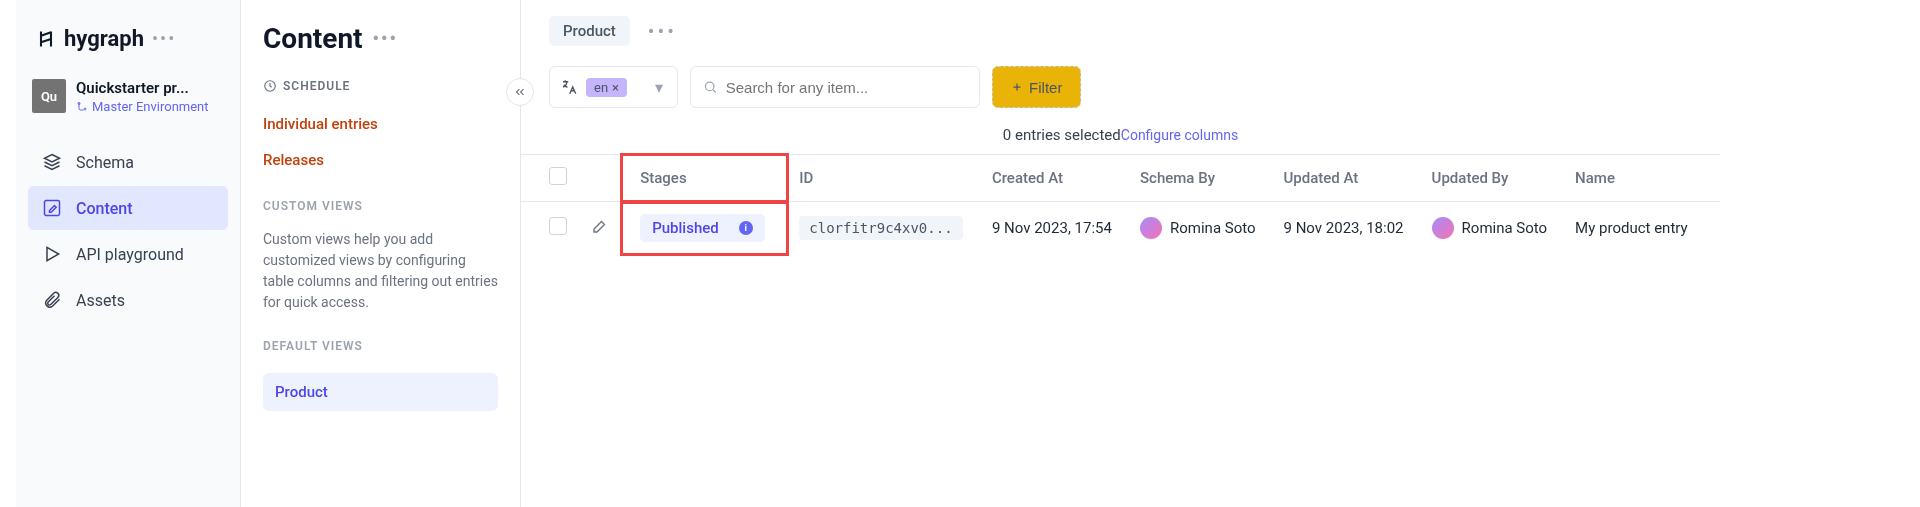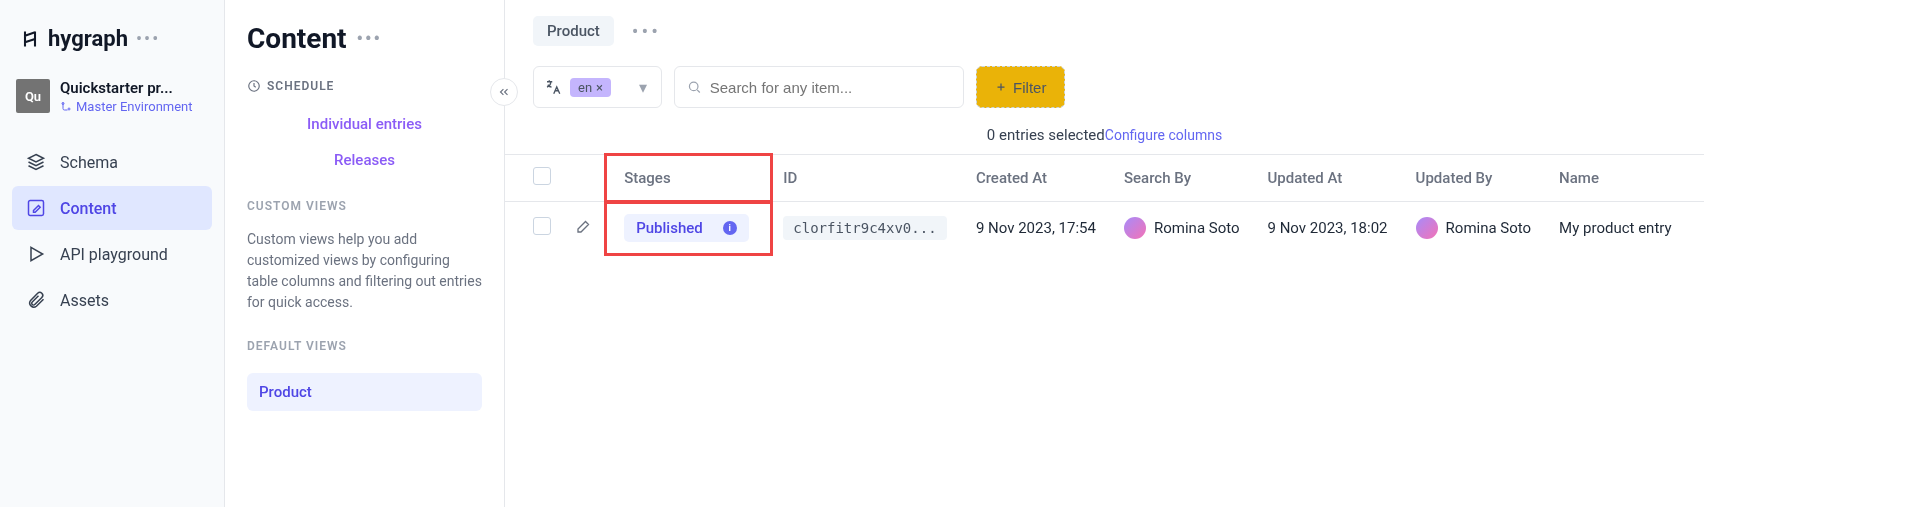--- a/index.html
+++ b/index.html
@@ -1,38 +1,38 @@
 <!DOCTYPE html>
 <html><head>
 <meta charset="utf-8">
 <style>
 * { box-sizing: border-box; margin: 0; padding: 0; }
 body { font-family: -apple-system, BlinkMacSystemFont, "Segoe UI", Roboto, sans-serif; background: #fff; color: #1f2937; }
-.app { display: flex; height: 507px; width: 1704px; }
+.app { display: flex; height: 507px; width: 1704px; margin-left: 16px; }
 .sidebar-left { width: 225px; background: #f8fafc; border-right: 1px solid #e5e7eb; padding: 16px 0; display: flex; flex-direction: column; }
 .brand { display: flex; align-items: center; gap: 8px; padding: 10px 20px 20px; }
 .brand svg { width: 20px; height: 20px; }
 .brand-text { font-weight: 700; font-size: 22px; color: #111827; }
 .brand-more { color: #9ca3af; font-size: 18px; letter-spacing: 2px; }
 .project-row { display: flex; align-items: flex-start; gap: 10px; padding: 8px 16px 20px; }
 .project-avatar { width: 34px; height: 34px; background: #737373; color: #fff; border-radius: 2px; display: flex; align-items: center; justify-content: center; font-size: 13px; font-weight: 600; }
 .project-meta { display: flex; flex-direction: column; gap: 2px; }
 .project-name { font-size: 15px; font-weight: 600; color: #111827; }
 .project-env { font-size: 13px; color: #6366f1; display: flex; align-items: center; gap: 4px; }
 .nav { display: flex; flex-direction: column; padding: 6px 12px; gap: 2px; }
 .nav-item { display: flex; align-items: center; gap: 14px; padding: 12px 14px; border-radius: 6px; font-size: 16px; color: #374151; cursor: pointer; }
 .nav-item.active { background: #e0e7ff; color: #4f46e5; font-weight: 500; }
 .nav-item svg { width: 20px; height: 20px; flex-shrink: 0; }
 .sidebar-mid { width: 280px; border-right: 1px solid #e5e7eb; padding: 22px 22px; display: flex; flex-direction: column; gap: 16px; position: relative; }
 .mid-title { font-size: 28px; font-weight: 700; color: #111827; display: flex; align-items: center; gap: 10px; }
 .mid-title .dots { font-size: 18px; color: #9ca3af; letter-spacing: 2px; }
 .sched { display: flex; align-items: center; gap: 6px; font-size: 12px; font-weight: 600; letter-spacing: 1px; color: #6b7280; text-transform: uppercase; margin-top: 8px; }
 .sched svg { width: 14px; height: 14px; }
 .sub-links { display: flex; flex-direction: column; gap: 10px; margin-top: 2px; }
-.sub-link { font-size: 15px; color: #8b5cf6; cursor: pointer; padding: 4px 0; font-weight: 500; text-align: center; }
+.sub-link { font-size: 15px; color: #c2410c; cursor: pointer; padding: 4px 0; font-weight: 500; }
 .section-label { font-size: 12px; font-weight: 600; letter-spacing: 1px; color: #9ca3af; margin-top: 10px; }
 .section-desc { font-size: 14px; color: #6b7280; line-height: 1.5; }
 .default-view-item { background: #eef2ff; color: #4f46e5; padding: 10px 12px; border-radius: 6px; font-size: 15px; font-weight: 500; cursor: pointer; margin-top: 4px; }
 .collapse-btn { position: absolute; right: -14px; top: 78px; width: 28px; height: 28px; background: #fff; border: 1px solid #e5e7eb; border-radius: 50%; display: flex; align-items: center; justify-content: center; z-index: 5; cursor: pointer; }
 .collapse-btn svg { width: 14px; height: 14px; }
 .main { flex: 1; display: flex; flex-direction: column; }
 .topbar { display: flex; align-items: center; justify-content: space-between; padding: 16px 28px 4px; }
 .breadcrumb { display: flex; align-items: center; gap: 18px; }
 .crumb-pill { background: #f1f5f9; padding: 6px 14px; border-radius: 5px; font-size: 15px; color: #4b5563; font-weight: 500; }
 .crumb-dots { color: #9ca3af; font-size: 20px; letter-spacing: 3px; cursor: pointer; }
@@ -189,21 +189,21 @@
     <table class="table">
       <thead>
         <tr>
           <th><span class="checkbox"></span></th>
           <th></th>
           <th class="stages-col highlight-box">
               <div class="col-stages-wrap">Stages</div>
             </th>
           <th>ID</th>
           <th>Created At</th>
-          <th>Search By</th>
+          <th>Schema By</th>
           <th>Updated At</th>
           <th>Updated By</th>
           <th>Name</th>
         </tr>
       </thead>
       <tbody>
         <tr>
           <td><span class="checkbox"></span></td>
           <td><span class="edit-icon"><svg viewBox="0 0 24 24" fill="none" stroke="currentColor" stroke-width="1.8">
                   <path d="M4 20h4l10-10-4-4L4 16v4zM14 6l4 4"></path>

